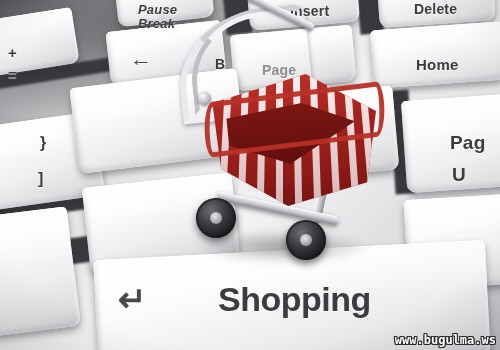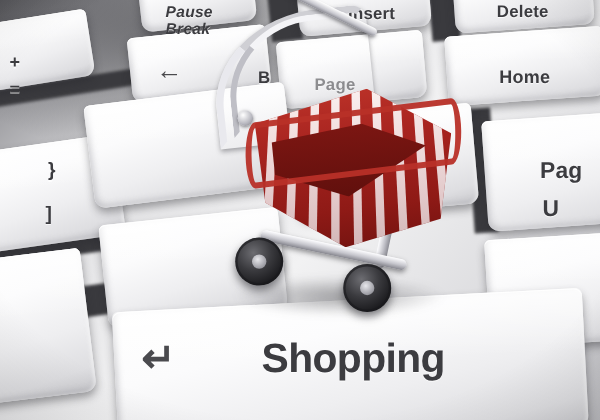--- a/index.html
+++ b/index.html
@@ -279,13 +279,14 @@
       <div class="rim"></div>
     </div>
 
     <div class="axle"></div>
     <div class="wheel" id="wheel-a"></div>
     <div class="wheel" id="wheel-b"></div>
   </div>
 
   <div class="vignette"></div>
 
+  <div class="watermark">www.bugulma.ws</div>
 </div>
 
 </body></html>

